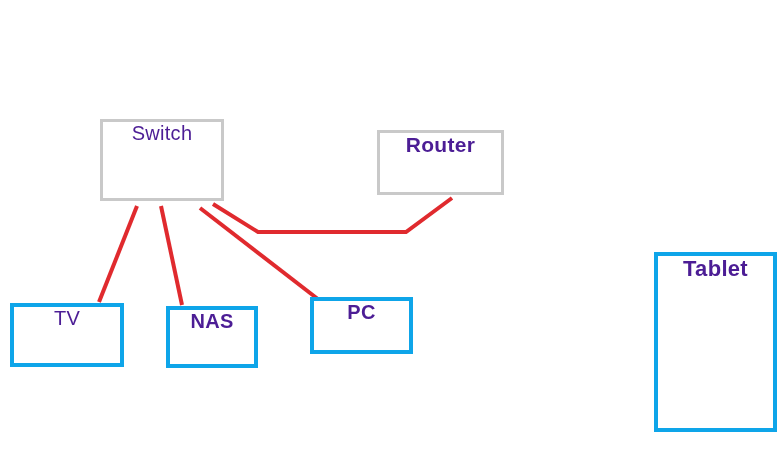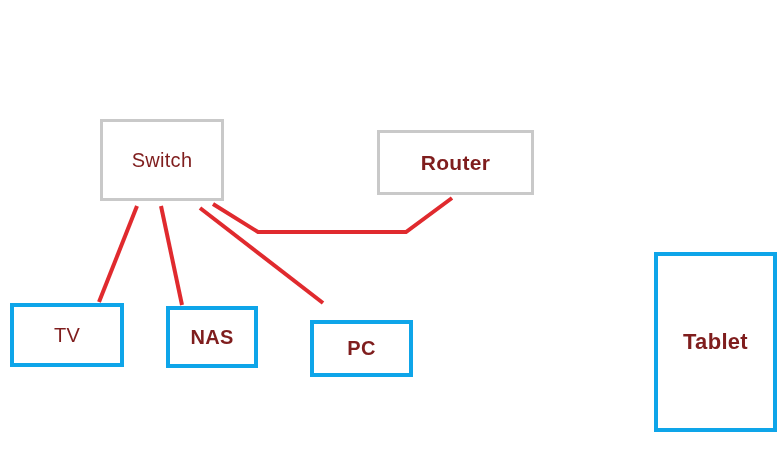--- a/index.html
+++ b/index.html
@@ -18,45 +18,45 @@
   #edges {
     position: absolute;
     left: 0;
     top: 0;
     width: 782px;
     height: 452px;
   }
   .node {
     position: absolute;
     display: flex;
-    align-items: center;
+    align-items: flex-start;
     justify-content: center;
     background: #ffffff;
-    color: #7f1d1d;
+    color: #4c1d95;
     box-sizing: border-box;
     text-align: center;
   }
   .node.light {
     border: 3px solid #c9c9c9;
   }
   .node.dark {
     border: 4px solid #0ea5e9;
   }
   .label {
     font-size: 20px;
     letter-spacing: 0.3px;
   }
   .bold .label {
     font-weight: bold;
   }
   .node-switch { left: 100px; top: 119px; width: 124px; height: 82px; }
-  .node-router { left: 377px; top: 130px; width: 157px; height: 65px; }
+  .node-router { left: 377px; top: 130px; width: 127px; height: 65px; }
   .node-tv     { left: 10px;  top: 303px; width: 114px; height: 64px; }
   .node-nas    { left: 166px; top: 306px; width: 92px;  height: 62px; }
-  .node-pc     { left: 310px; top: 320px; width: 103px; height: 57px; }
+  .node-pc     { left: 310px; top: 297px; width: 103px; height: 57px; }
   .node-tablet { left: 654px; top: 252px; width: 123px; height: 180px; }
   .node-tablet .label { font-size: 22px; }
   .node-router .label { font-size: 21px; }
 </style>
 </head>
 <body>
 
 <div id="canvas">
 
   <svg id="edges" viewBox="0 0 782 452" xmlns="http://www.w3.org/2000/svg">

